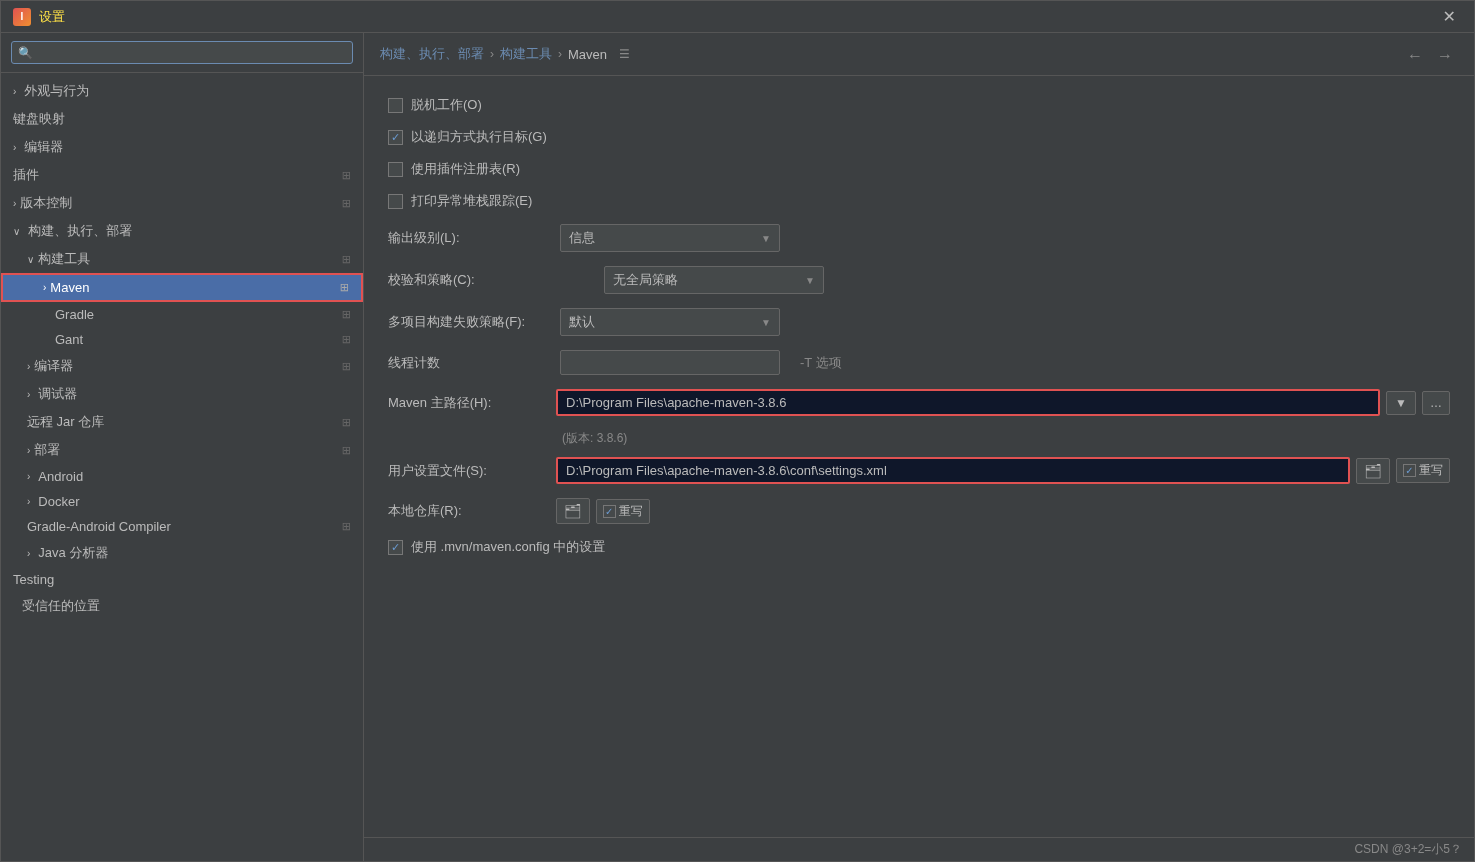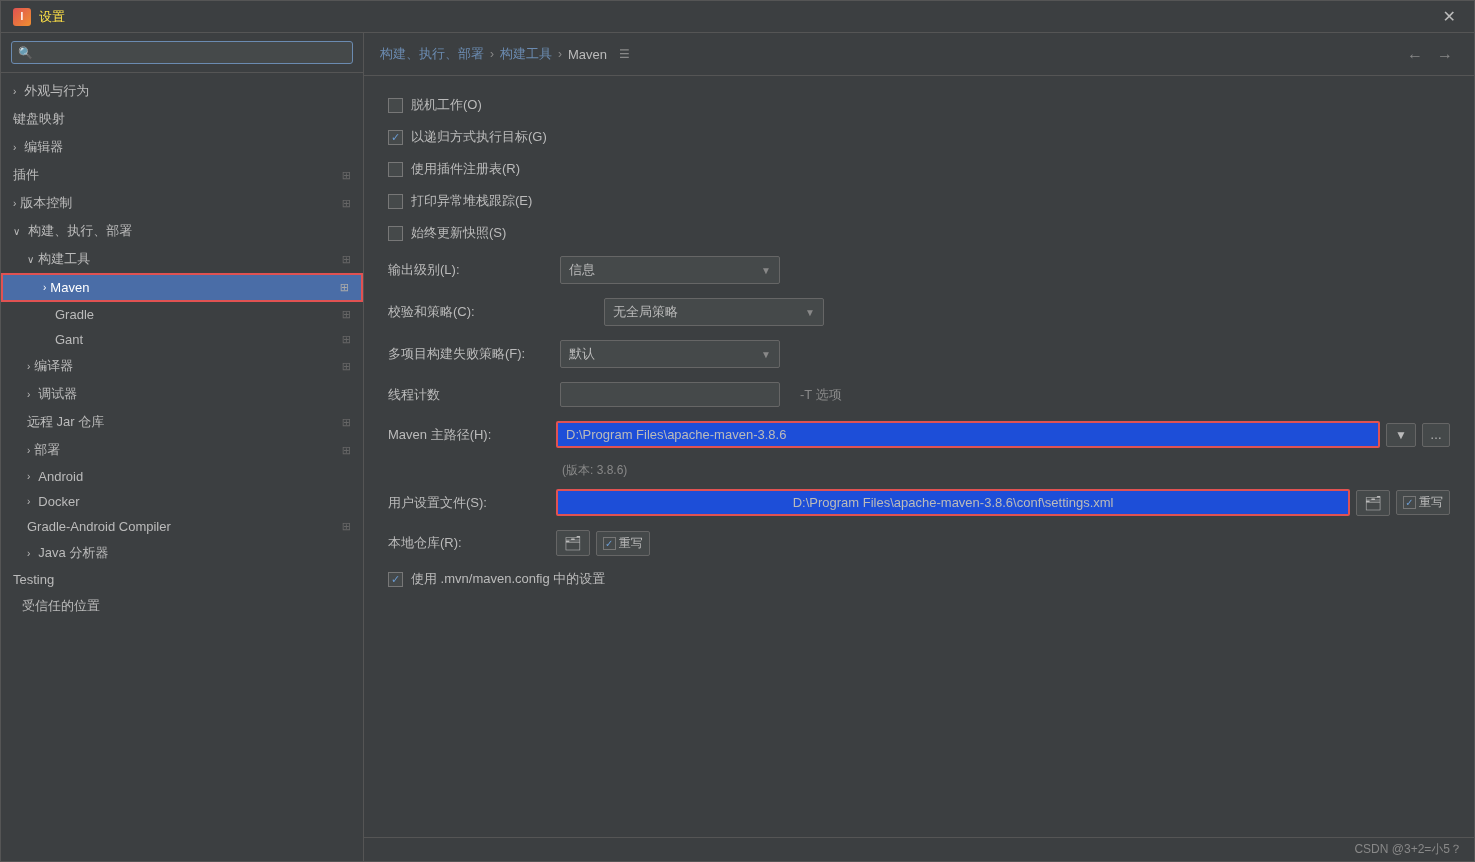--- a/index.html
+++ b/index.html
@@ -256,21 +256,21 @@
       flex-shrink: 0;
     }
     .path-input-wrap {
       display: flex;
       align-items: center;
       gap: 6px;
       flex: 1;
     }
     .path-input {
       flex: 1;
-      background: #1d4ed8;
+      background: #0f172a;
       border: 2px solid #e05252;
       color: #bbb;
       padding: 4px 8px;
       font-size: 13px;
       border-radius: 2px;
     }
     .path-dropdown-btn {
       background: #45494a;
       border: 1px solid #666;
       color: #bbb;
@@ -500,24 +500,20 @@
         <div class="checkbox-row">
           <div class="checkbox-box"></div>
           <span class="checkbox-label">使用插件注册表(R)</span>
         </div>
 
         <div class="checkbox-row">
           <div class="checkbox-box"></div>
           <span class="checkbox-label">打印异常堆栈跟踪(E)</span>
         </div>
 
-        <div class="checkbox-row">
-          <div class="checkbox-box"></div>
-          <span class="checkbox-label">始终更新快照(S)</span>
-        </div>
 
         <div class="form-row">
           <span class="form-label">输出级别(L):</span>
           <div class="form-select" style="min-width:220px;">
             <span>信息</span>
             <span class="form-select-arrow">▼</span>
           </div>
         </div>
 
         <div class="form-row">
@@ -551,21 +547,21 @@
           </div>
         </div>
 
         <div class="maven-version-note">
           <span>(版本: 3.8.6)</span>
         </div>
 
         <div class="path-row">
           <span class="path-label">用户设置文件(S):</span>
           <div class="path-input-wrap">
-            <input class="path-input" type="text" style="border: 2px solid rgb(224, 82, 82); text-align: center;" value="D:\Program Files\apache-maven-3.8.6\conf\settings.xml">
+            <input class="path-input" type="text" style="border: 2px solid rgb(224, 82, 82);" value="D:\Program Files\apache-maven-3.8.6\conf\settings.xml">
             <button class="path-browse-btn" style="font-size:14px;">🗂</button>
             <div class="override-btn">
               <div class="override-check checked"></div>
               <span>重写</span>
             </div>
           </div>
         </div>
 
         <div class="path-row">
           <span class="path-label">本地仓库(R):</span>

